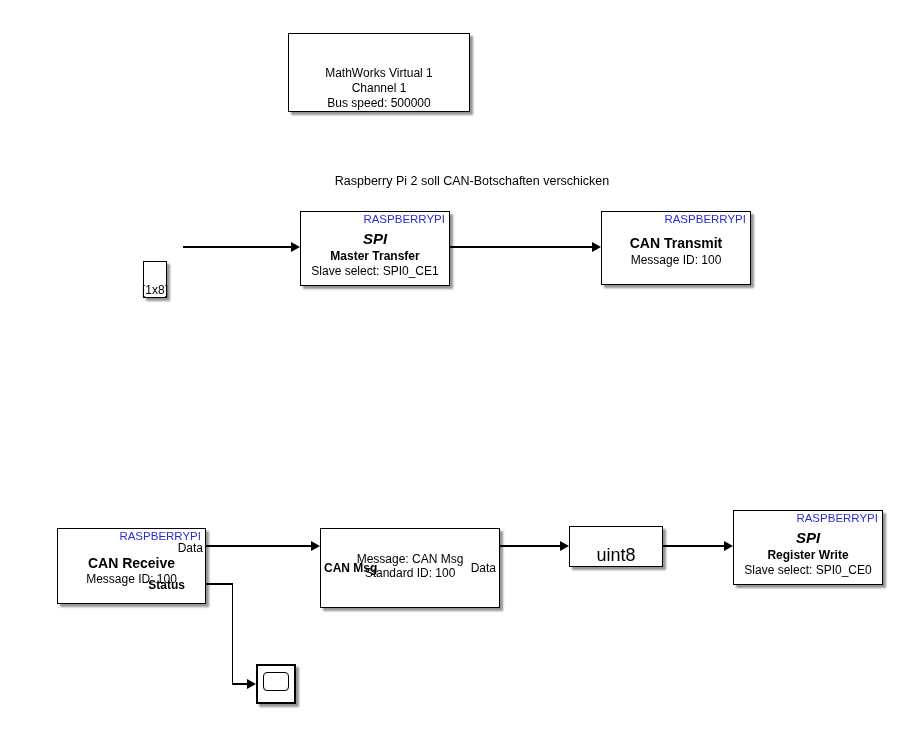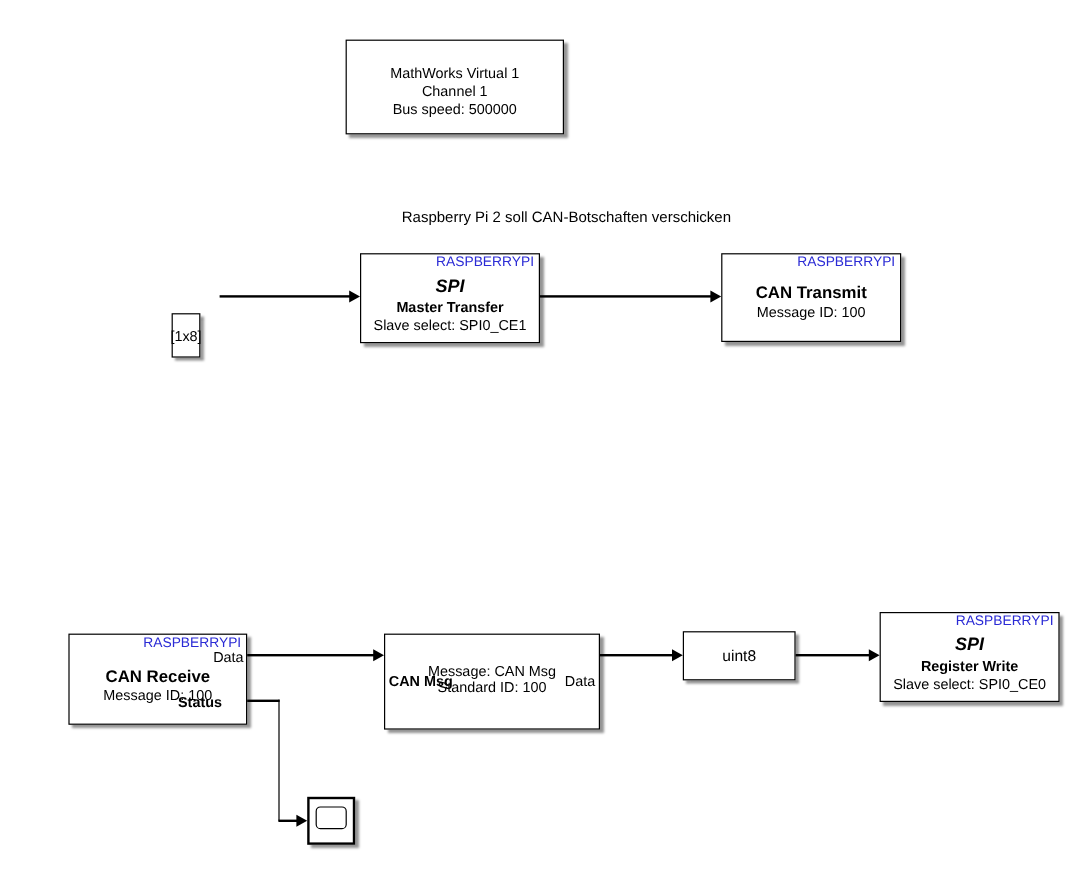--- a/index.html
+++ b/index.html
@@ -26,21 +26,21 @@
   .portlab { position: absolute; font-size: 12px; background: transparent; white-space: nowrap; }
   .annotation {
     position: absolute; text-align: center; font-size: 12.5px; white-space: nowrap;
   }
   .wire { position: absolute; background: var(--wire); }
   .arrow {
     position: absolute; width: 0; height: 0;
     border-top: 5px solid transparent; border-bottom: 5px solid transparent;
     border-left: 9px solid var(--wire);
   }
-  .flexctr { display: flex; align-items: center; justify-content: center; }
+  .flexctr { display: flex; align-items: flex-end; justify-content: center; }
   .cfgtxt { font-size: 12px; line-height: 15px; text-align: center; }
   .scope-screen {
     position: absolute; left: 5px; top: 6px; width: 26px; height: 19px;
     border: 1.5px solid #000; border-radius: 4px; background: #fff;
   }
 </style>
 </head>
 <body>
 
 <div class="canvas">
@@ -83,21 +83,21 @@
 
   <div class="block" style="left:320px; top:508px; width:180px; height:80px;margin-top:20px;">
     <div class="ctr r12" style="top:24px; line-height:13.5px; white-space:normal;">
       <div>Message: CAN Msg</div>
       <div>Standard ID: 100</div>
     </div>
     <div class="portlab" style="top:32px; left:3px;font-weight:bold;">CAN Msg</div>
     <div class="portlab" style="top:32px; right:3px;">Data</div>
   </div>
 
-  <div class="block flexctr" style="left:569px; top:526px; width:94px; height:41px; font-size:13px;">
+  <div class="block flexctr" style="left:569px; top:526px; width:94px; height:41px; font-size:18px;">
     <span>uint8</span>
   </div>
 
   <div class="block" style="left:733px; top:510px; width:150px; height:75px;">
     <div class="tag">RASPBERRYPI</div>
     <div class="ctr b15" style="top:18px;">SPI</div>
     <div class="ctr b12" style="top:37px;">Register Write</div>
     <div class="ctr r12" style="top:52px;">Slave select: SPI0_CE0</div>
   </div>
 

